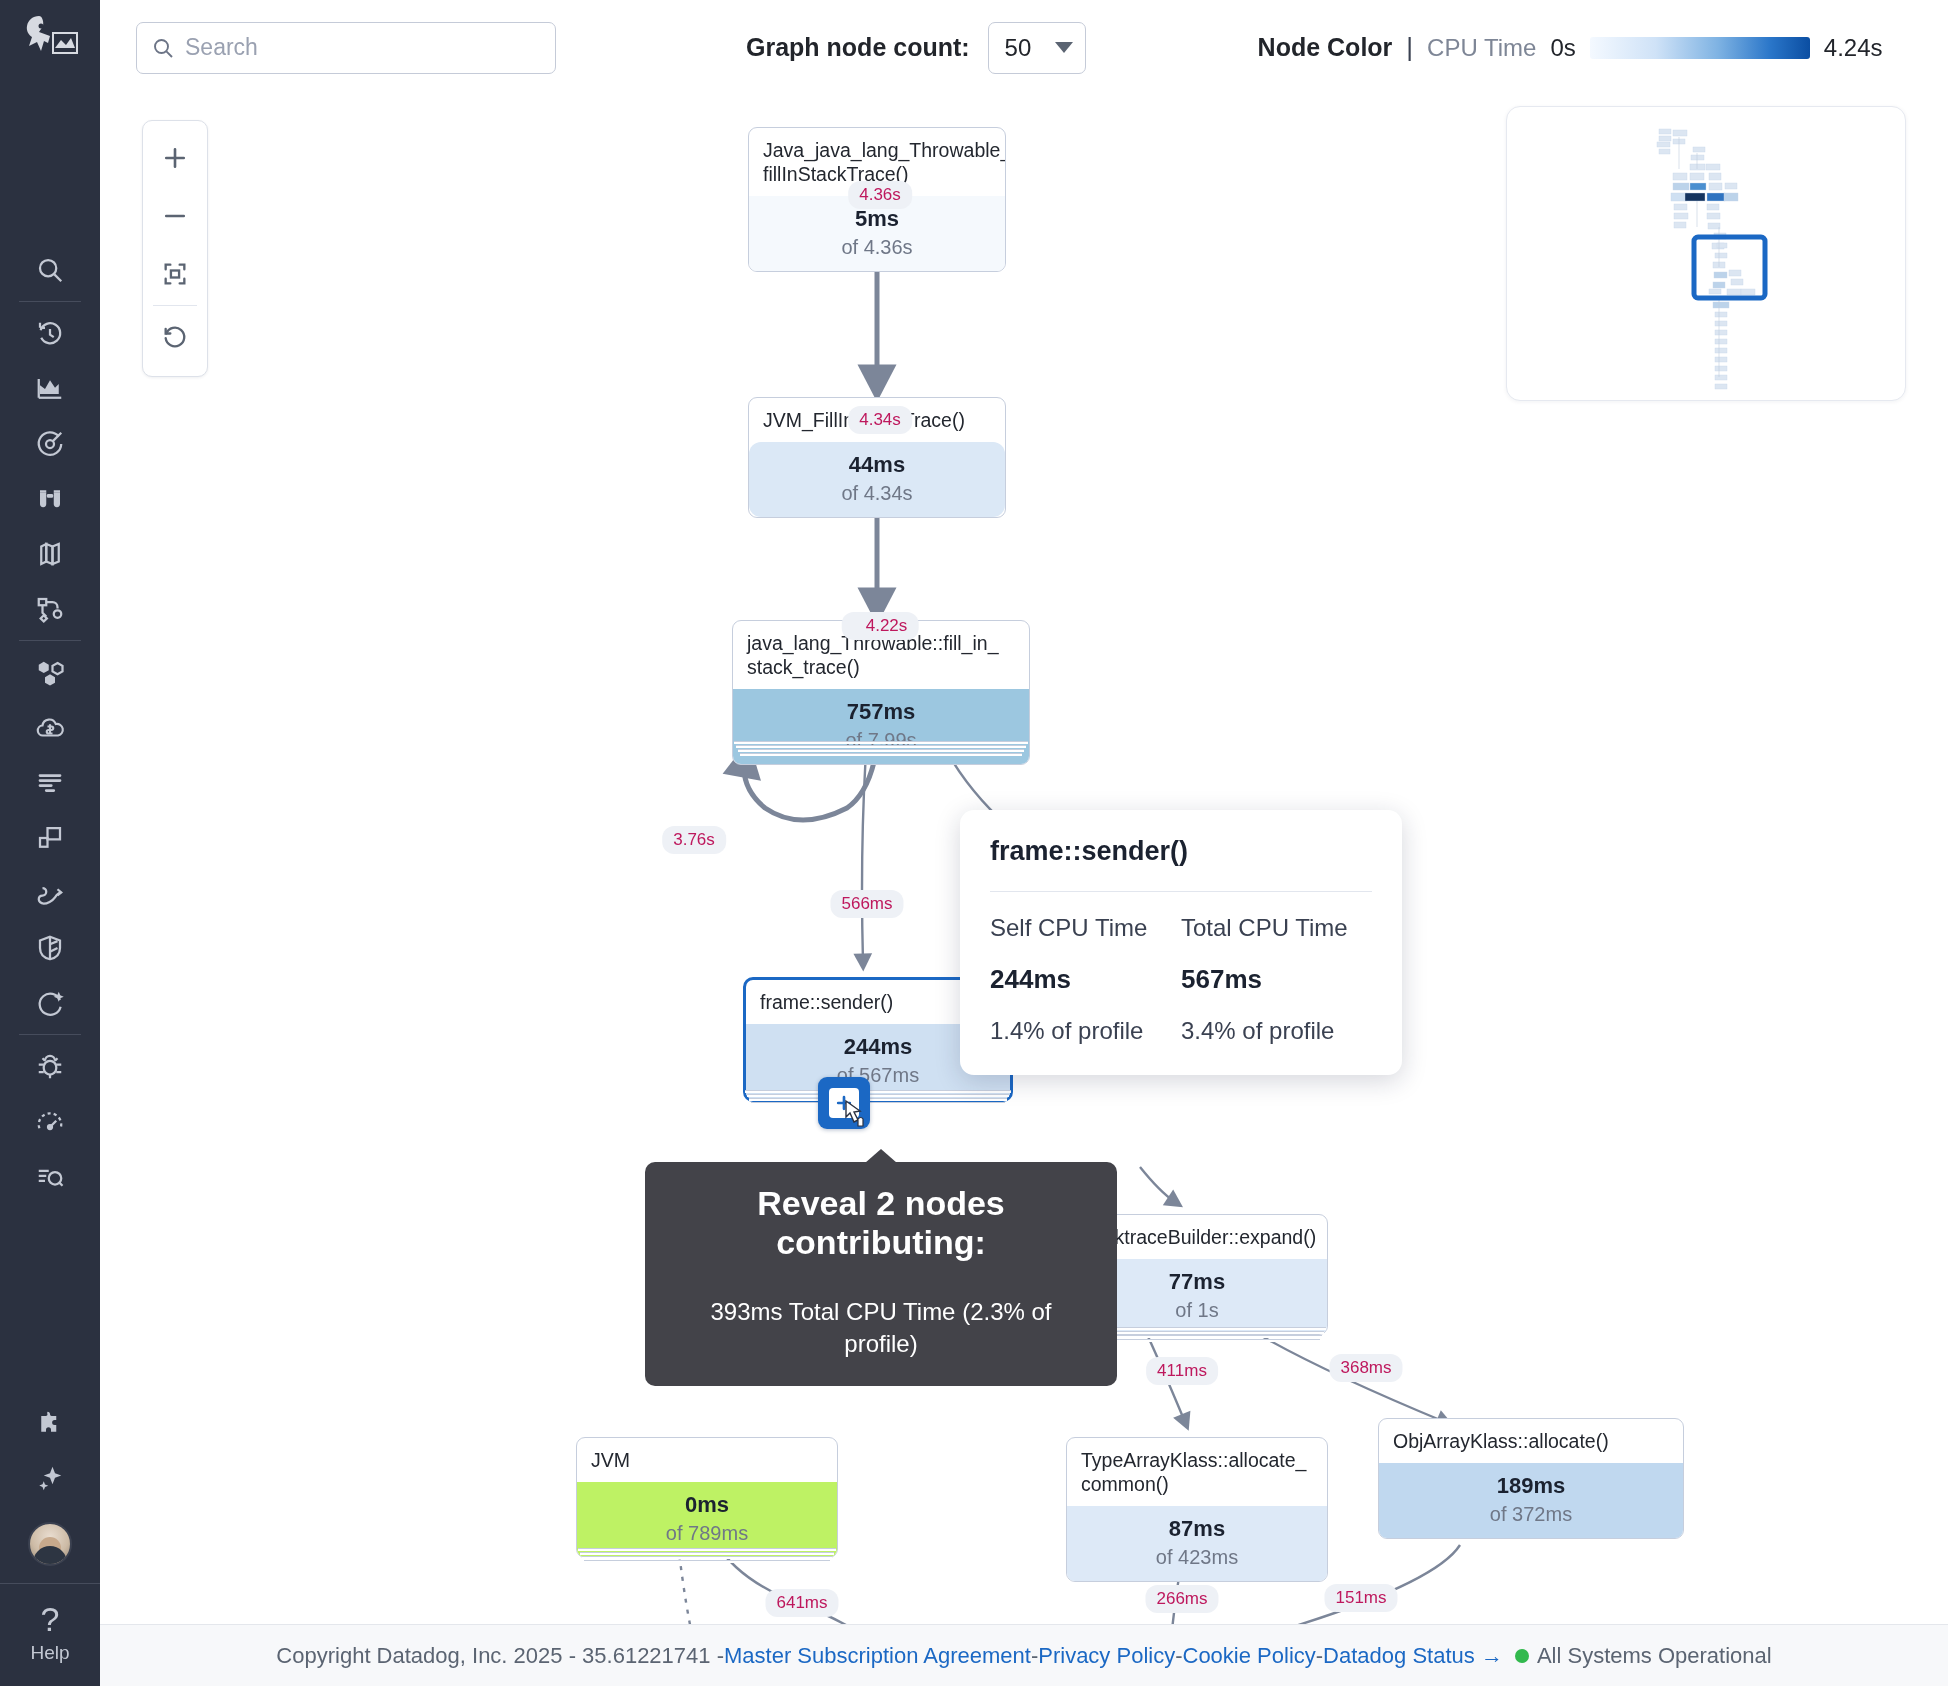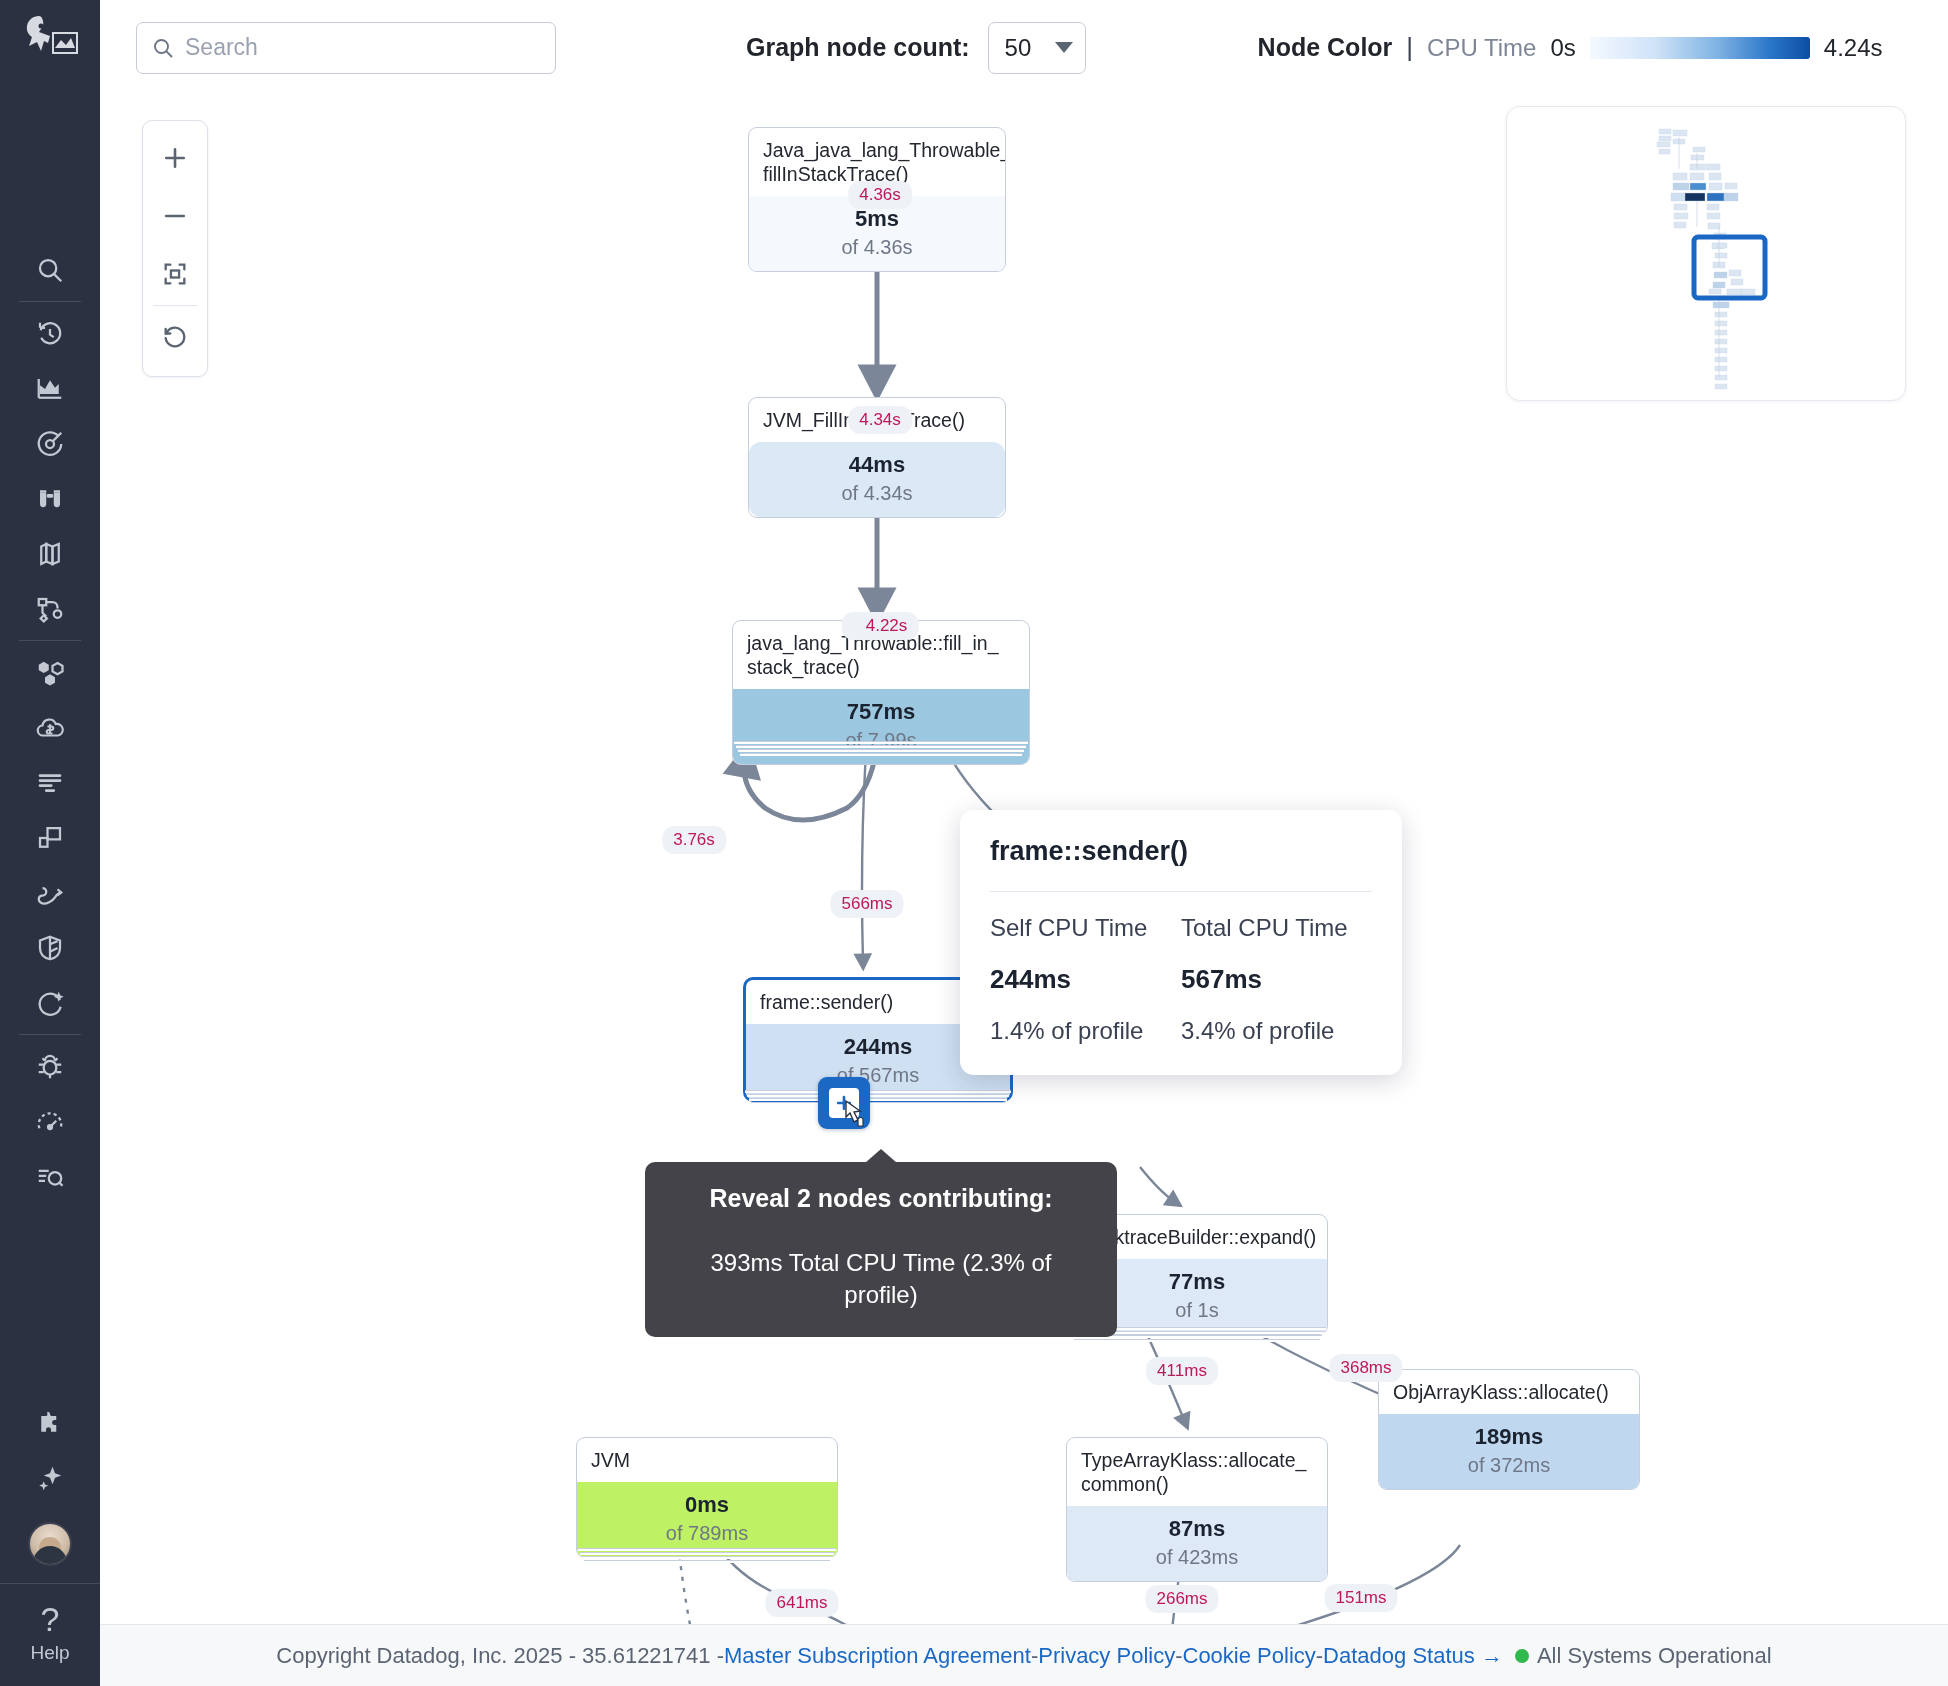--- a/index.html
+++ b/index.html
@@ -131,21 +131,21 @@
   .tip-rule { height: 1px; background: #e2e6ee; margin: 24px 0 22px; }
   .tip-grid { display: grid; grid-template-columns: 1fr 1fr; row-gap: 22px; }
   .tip-hdr { font-size: 24px; color: #3a4151; }
   .tip-val { font-size: 26px; color: #1b2230; font-weight: 700; }
   .tip-pct { font-size: 24px; color: #3a4151; }
 
   .tip-dark {
     position: absolute; background: #434349; border-radius: 10px;
     padding: 22px 28px 26px; text-align: center; color: #fff; width: 472px;
   }
-  .tip-dark .line1 { font-size: 25px; font-weight: 700; margin-bottom: 34px; }
+  .tip-dark .line1 { font-size: 34px; font-weight: 700; margin-bottom: 34px; }
   .tip-dark .line2, .tip-dark .line3 { font-size: 24px; line-height: 1.34; }
   .tip-arrow {
     position: absolute; top: -13px; left: 50%; transform: translateX(-50%);
     width: 0; height: 0; border-left: 16px solid transparent;
     border-right: 16px solid transparent; border-bottom: 14px solid #434349;
   }
 
   .expand-btn {
     position: absolute; width: 52px; height: 52px; background: #1b68c4;
     border-radius: 9px; display: flex; align-items: center; justify-content: center;
@@ -528,21 +528,21 @@
         <div class="stack-lines" style="left: 482px; top: 1464px; width: 250px; height: 3px; border-top: 1px solid rgb(198, 206, 221); background: rgb(255, 255, 255);"></div>
         <div class="stack-lines" style="left: 484px; top: 1468px; width: 246px; height: 3px; border-top: 1px solid rgb(198, 206, 221); background: rgb(255, 255, 255);"></div>
         <div class="node" style="left: 966px; top: 1345px; width: 262px;">
           <div class="node-title">TypeArrayKlass::allocate_
 common()</div>
           <div class="node-metric" style="background: rgb(221, 233, 247);">
             <div class="node-self">87ms</div>
             <div class="node-total">of 423ms</div>
           </div>
         </div>
-        <div class="node" style="left: 1278px; top: 1277px; width: 262px;">
+        <div class="node" style="left: 1278px; top: 1326px; width: 306px;">
           <div class="node-title">ObjArrayKlass::allocate()</div>
           <div class="node-metric" style="background: rgb(192, 216, 239);">
             <div class="node-self">189ms</div>
             <div class="node-total">of 372ms</div>
           </div>
         </div>
       </div>
 
     <div id="labels-layer">
         <span class="elabel" style="left: 780px; top: 103px;">4.36s</span>

